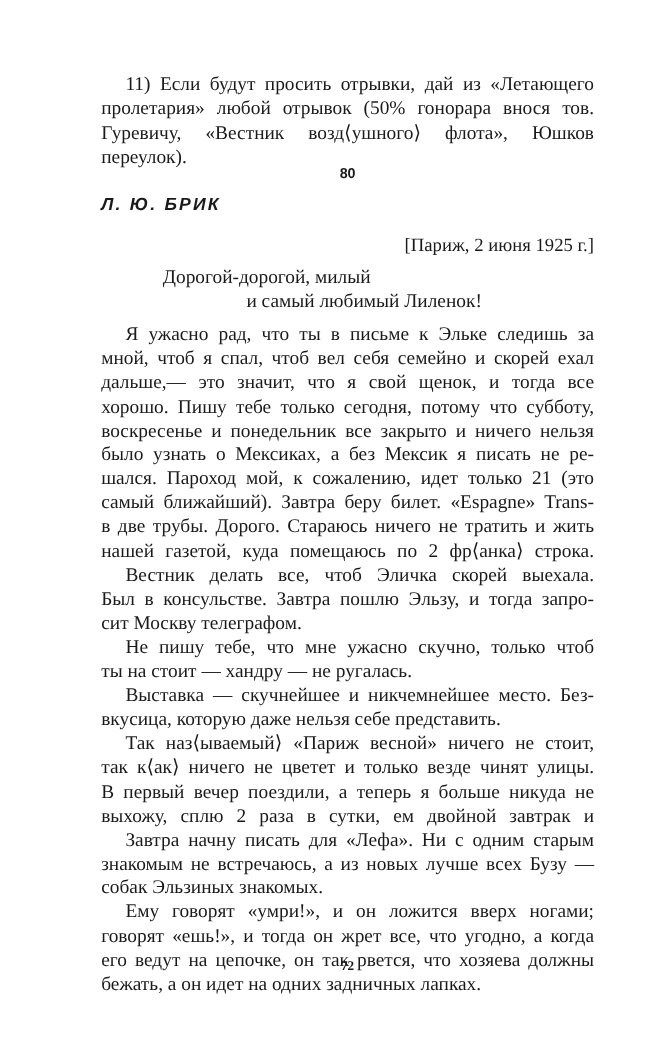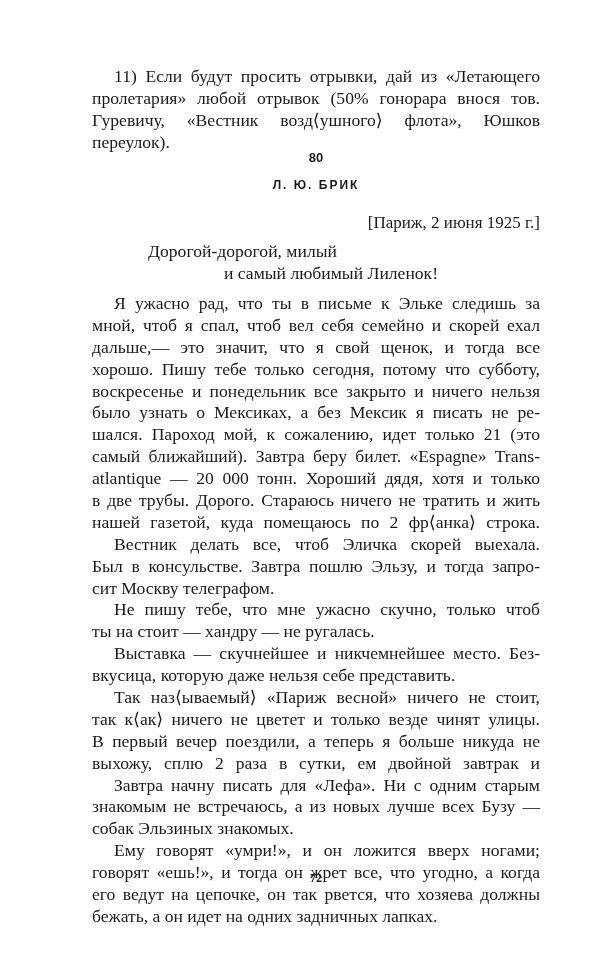--- a/index.html
+++ b/index.html
@@ -2,21 +2,21 @@
 <html><head>
   <meta charset="utf-8">
   <style>
     html, body { margin: 0; padding: 0; background: #ffffff; }
     body { width: 600px; height: 957px; position: relative; overflow: hidden; color: #1a1a1a; }
     .page { position: absolute; left: 92px; top: 66px; width: 448px; font-family: "Liberation Serif", serif; font-size: 17.6px; }
     .ln { display: block; height: 21.9px; line-height: 21.9px; white-space: nowrap; text-align: justify; text-align-last: justify; }
     .ln.last { text-align-last: left; }
     .ind { padding-left: 22px; }
     .hdr-num { position: absolute; left: 0; width: 448px; top: 84px; text-align: center; font-family: "Liberation Sans", sans-serif; font-weight: bold; font-size: 13px; }
-    .hdr-name { position: absolute; left: 0; width: 448px; top: 112px; text-align: center; font-family: "Liberation Sans", sans-serif; font-weight: bold; font-size: 12px; letter-spacing: 2px; }
+    .hdr-name { position: absolute; left: 0; width: 448px; top: 112px; text-align: left; font-family: "Liberation Sans", sans-serif; font-weight: bold; font-size: 16px; letter-spacing: 2px; font-style: italic; }
     .dateline { position: absolute; right: 0; top: 147px; font-size: 17px; }
     .salut1 { position: absolute; left: 56px; top: 174px; line-height: 22px; }
     .salut2 { position: absolute; left: 132px; top: 196px; line-height: 22px; }
     .body-text { position: absolute; left: 0; top: 227px; width: 448px; }
     .folio { position: absolute; left: 0; width: 448px; top: 805px; text-align: center; font-weight: bold; font-size: 12px; }
     .top-block { position: absolute; left: 0; top: 0; width: 448px; }
   </style>
 </head>
 <body>
 
@@ -36,21 +36,20 @@
 
   <div class="body-text">
     <span class="ln ind">Я ужасно рад, что ты в письме к Эльке следишь за</span>
     <span class="ln">мной, чтоб я спал, чтоб вел себя семейно и скорей ехал</span>
     <span class="ln">дальше,— это значит, что я свой щенок, и тогда все</span>
     <span class="ln">хорошо. Пишу тебе только сегодня, потому что субботу,</span>
     <span class="ln">воскресенье и понедельник все закрыто и ничего нельзя</span>
     <span class="ln">было узнать о Мексиках, а без Мексик я писать не ре-</span>
     <span class="ln">шался. Пароход мой, к сожалению, идет только 21 (это</span>
     <span class="ln">самый ближайший). Завтра беру билет. «Espagne» Trans-</span>
-    <span class="ln">atlantique — 20 000 тонн. Хороший дядя, хотя и только</span>
     <span class="ln">в две трубы. Дорого. Стараюсь ничего не тратить и жить</span>
     <span class="ln">нашей газетой, куда помещаюсь по 2 фр⟨анка⟩ строка.</span>
     <span class="ln ind">Вестник делать все, чтоб Эличка скорей выехала.</span>
     <span class="ln">Был в консульстве. Завтра пошлю Эльзу, и тогда запро-</span>
     <span class="ln last">сит Москву телеграфом.</span>
     <span class="ln ind">Не пишу тебе, что мне ужасно скучно, только чтоб</span>
     <span class="ln last">ты на стоит — хандру — не ругалась.</span>
     <span class="ln ind">Выставка — скучнейшее и никчемнейшее место. Без-</span>
     <span class="ln last">вкусица, которую даже нельзя себе представить.</span>
     <span class="ln ind">Так наз⟨ываемый⟩ «Париж весной» ничего не стоит,</span>

